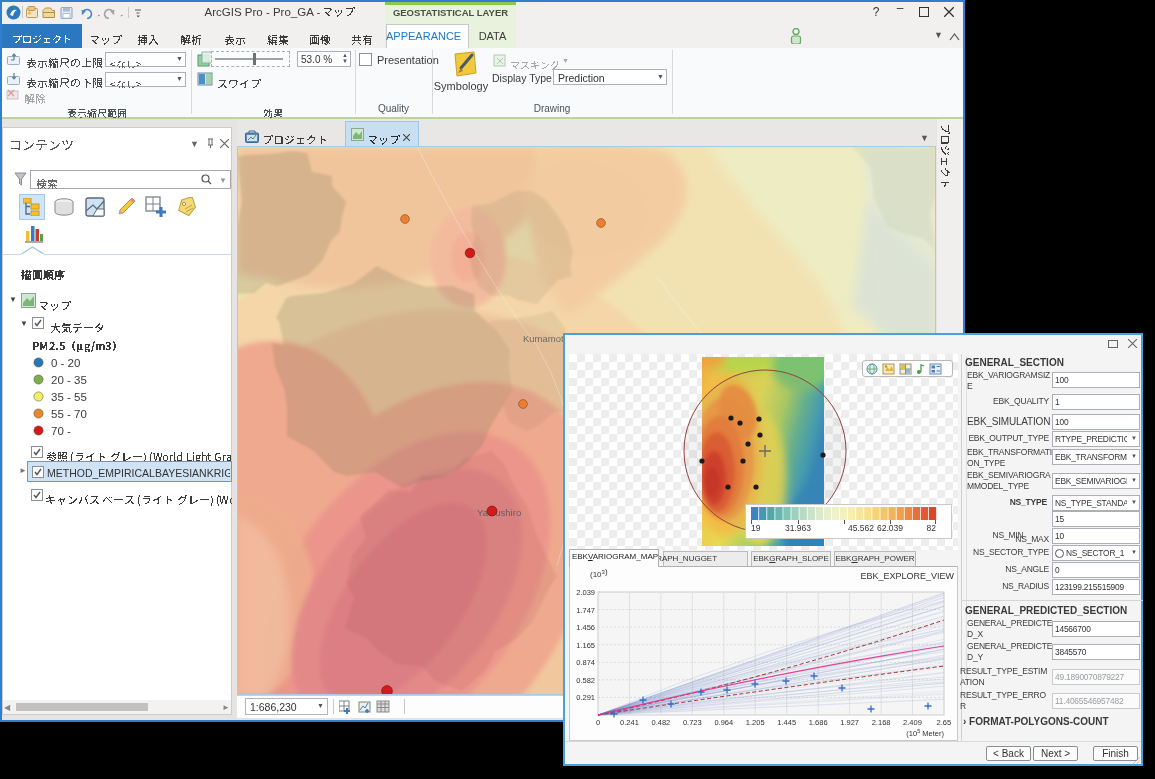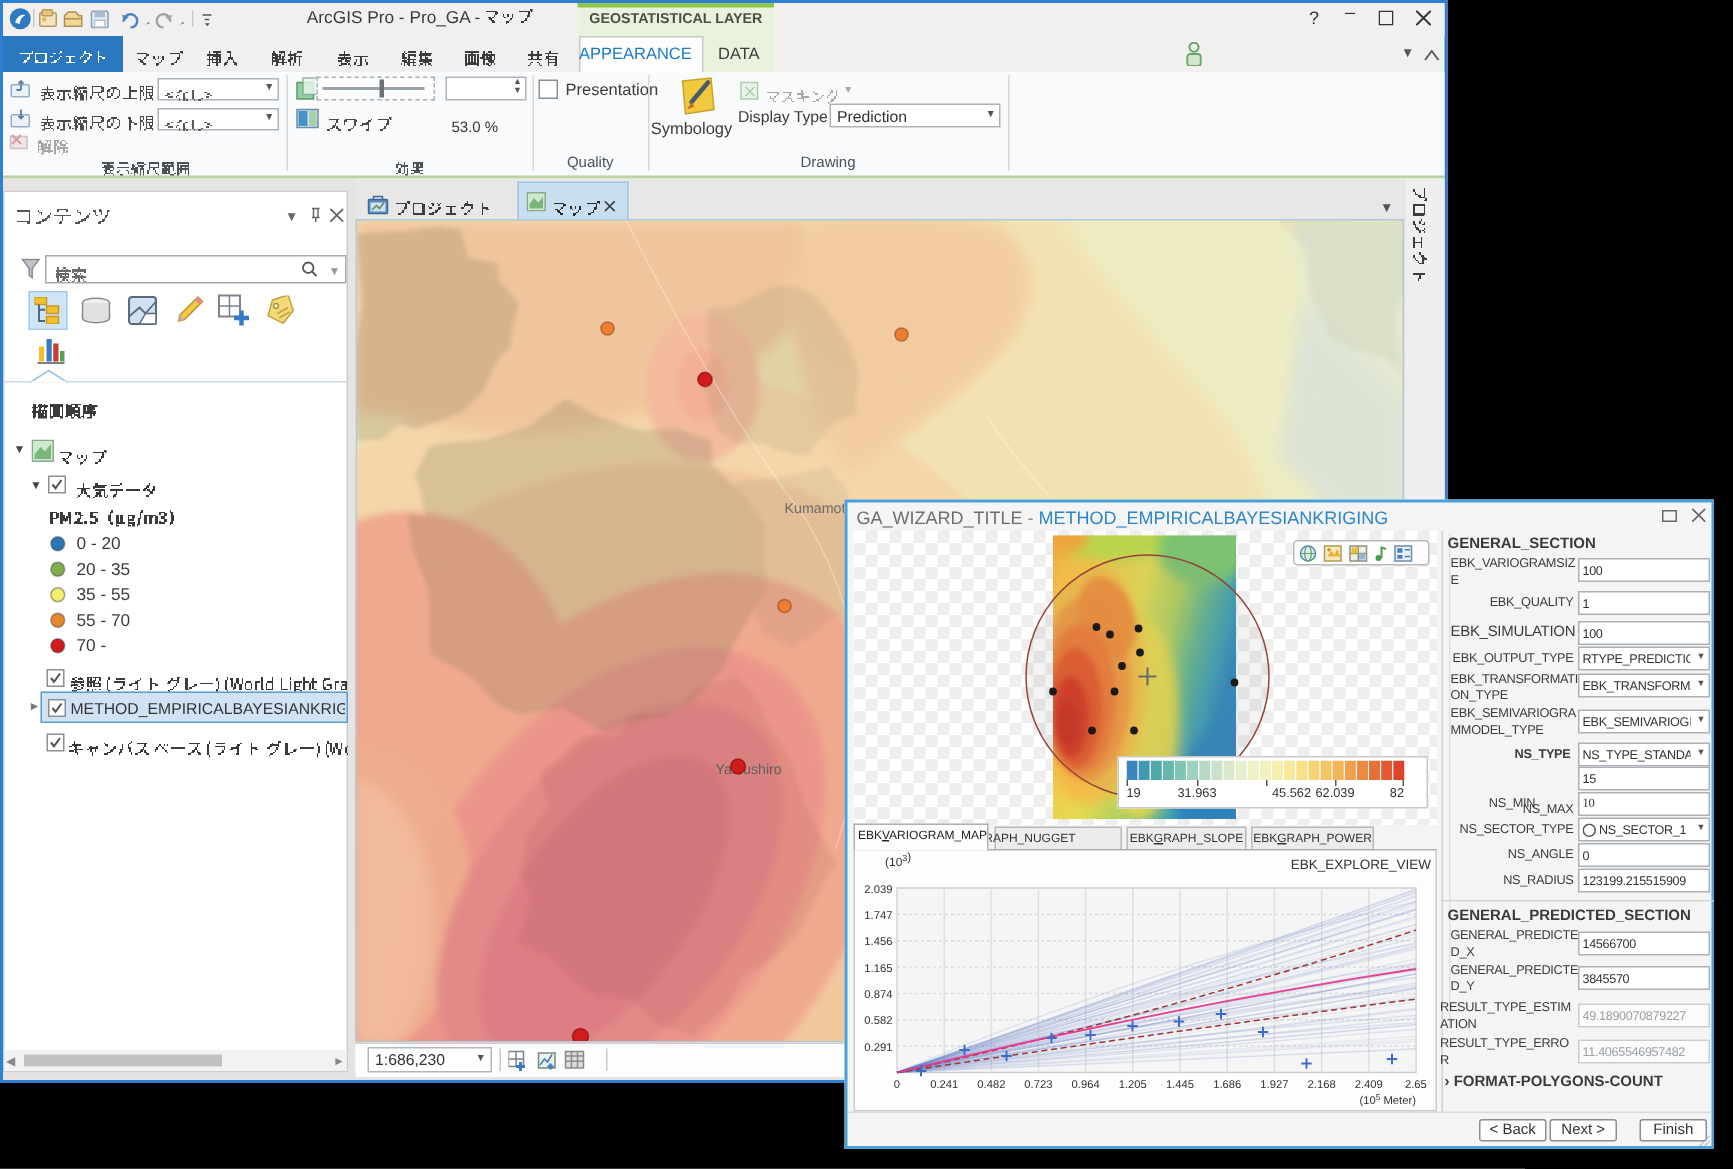--- a/index.html
+++ b/index.html
@@ -127,21 +127,21 @@
       </svg></div>
 <div class="abs vline" style="left:191px;top:50px;height:64px;"></div>
 <svg class="abs" style="left:197px;top:51px" width="17" height="16">
       <rect x="1" y="4" width="11" height="11" fill="#8fd0a0" stroke="#5a9a6a"></rect>
       <rect x="5" y="1" width="11" height="11" fill="#e8f4ec" stroke="#8aa898" opacity="0.85"></rect>
     </svg>
 <div class="abs" style="left:211px;top:51px;width:79px;height:16px;border:1px dashed #a8b0b8;background:#fdfdfd;"></div>
 <div class="abs" style="left:215px;top:58px;width:68px;height:2px;background:#9aa2aa;"></div>
 <div class="abs" style="left:253px;top:53px;width:3px;height:12px;background:#6a7278;"></div>
 <div class="abs box" style="left:297px;top:51px;width:54px;height:16px;"></div>
-<div class="abs" style="left:301px;top:54px;font-size:10px;color:#333;margin-top:26px;">53.0 %</div>
+<div class="abs" style="left:301px;top:54px;font-size:10px;color:#333;">53.0 %</div>
 <div class="abs" style="left:342px;top:52px;font-size:6px;color:#555;line-height:6px;">▲<br>▼</div>
 <svg class="abs" style="left:197px;top:72px" width="17" height="15">
       <rect x="1" y="1" width="14" height="12" fill="#cfe4f2" stroke="#6a8aa8"></rect>
       <rect x="2" y="2" width="6" height="10" fill="#4a90c8"></rect>
       <rect x="9" y="2" width="5" height="10" fill="#a8d0a8"></rect>
     </svg>
 <div class="abs" style="left:218px;top:74px;"><svg width="43" height="11" viewBox="0 0 43 11" style="vertical-align:middle;position:relative;top:0px" shape-rendering="crispEdges">
         <path d="M41 1.5h2M1 2.5h7M12 2.5h7M29 2.5h1M34 2.5h7M42 2.5h1M6 3.5h1M11 3.5h2M18 3.5h2M27 3.5h2M40 3.5h1M6 4.5h1M11 4.5h1M18 4.5h1M26 4.5h2M40 4.5h1M5 5.5h1M11 5.5h1M18 5.5h1M23 5.5h5M39 5.5h2M4 6.5h2M18 6.5h1M22 6.5h2M27 6.5h1M39 6.5h1M3 7.5h2M6 7.5h1M17 7.5h1M27 7.5h1M38 7.5h1M2 8.5h2M6 8.5h2M16 8.5h1M27 8.5h1M37 8.5h2M0 9.5h2M7 9.5h2M14 9.5h2M26 9.5h2M35 9.5h2" stroke="#4a4a4a" stroke-width="1" fill="none"></path>
       </svg></div>
 <div class="abs" style="left:191px;top:103px;width:164px;text-align:center;"><svg width="20" height="10" viewBox="0 0 20 10" style="vertical-align:middle;position:relative;top:0px" shape-rendering="crispEdges">
@@ -407,21 +407,20 @@
       <path d="M5 1 v10 M0 6 h10" stroke="#7a828a"></path>
       <path d="M8 8 v6 M5 11 h6" stroke="#3a7ac2" stroke-width="2"></path>
 <rect x="20" y="2" width="11" height="10" fill="#e8f0e8" stroke="#7a8a7a"></rect>
       <path d="M21 10 l3 -4 2 2 3 -5" stroke="#4a7ac2" fill="none"></path>
       <path d="M28 9 v4 M26 11 h4" stroke="#3a7ac2" stroke-width="1.6"></path>
 <rect x="38" y="1" width="12" height="11" fill="#dcdcdc" stroke="#8a8a8a"></rect>
       <path d="M38 4 h12 M38 7.5 h12 M42 1 v11 M46 1 v11" stroke="#8a8a8a"></path>
 </svg>
 <div class="abs" style="left:404px;top:699px;width:1px;height:15px;background:#c9c9c9;"></div>
 <div class="abs" style="left:563px;top:333px;width:580px;height:433px;background:#f4f4f4;border:2px solid #4aa0da;"></div>
-<div class="abs" style="left:571px;top:338px;font-size:12px;color:#6e6e6e;">GA_WIZARD_TITLE <span style="color:#8a8a8a">-</span> <span style="color:#2e86c8">METHOD_EMPIRICALBAYESIANKRIGING</span></div>
 <svg class="abs" style="left:1108px;top:340px" width="10" height="8">
       <rect x="0.5" y="0.5" width="9" height="7" fill="none" stroke="#666" stroke-width="1"></rect>
     </svg>
 <svg class="abs" style="left:1128px;top:339px" width="9" height="9">
       <path d="M0 0 L9 9 M9 0 L0 9" stroke="#666" stroke-width="1.1"></path>
     </svg>
 <div class="abs" style="left:569px;top:354px;width:389px;height:196px;background-color:#fff;
 background-image:linear-gradient(45deg,#ededed 25%,transparent 25%,transparent 75%,#ededed 75%),linear-gradient(45deg,#ededed 25%,transparent 25%,transparent 75%,#ededed 75%);
 background-size:16px 16px;background-position:0 0,8px 8px;"></div>
 <svg class="abs" style="left:680px;top:354px" width="278" height="196" viewBox="0 0 278 196">
@@ -694,21 +693,21 @@
     <div class="abs" style="left:1131px;top:477px;font-size:6px;color:#555;">▼</div>
 <div class="abs" style="left:965px;top:497px;width:82px;text-align:right;font-size:8.5px;letter-spacing:-0.2px;font-weight:bold;color:#3c3c3c;white-space:nowrap;">NS_TYPE</div>
     <div class="abs" style="left:1052px;top:495px;width:88px;height:16px;background:#fff;border:1px solid #aab0b6;"></div>
     <div class="abs" style="left:1055px;top:498px;width:72px;overflow:hidden;white-space:nowrap;font-size:8.4px;letter-spacing:-0.2px;color:#333;">NS_TYPE_STANDAR</div>
     <div class="abs" style="left:1131px;top:499px;font-size:6px;color:#555;">▼</div>
 <div class="abs" style="left:967px;top:534px;width:82px;text-align:right;font-size:8.5px;letter-spacing:-0.2px;font-weight:normal;color:#3c3c3c;white-space:nowrap;">NS_MAX</div>
     <div class="abs" style="left:1052px;top:511px;width:88px;height:16px;background:#fff;border:1px solid #aab0b6;"></div>
     <div class="abs" style="left:1055px;top:514px;width:81px;overflow:hidden;white-space:nowrap;font-size:8.4px;letter-spacing:-0.2px;color:#333;">15</div>
 <div class="abs" style="left:967px;top:530px;width:82px;text-align:center;font-size:8.5px;letter-spacing:-0.2px;font-weight:normal;color:#3c3c3c;white-space:nowrap;">NS_MIN</div>
     <div class="abs" style="left:1052px;top:528px;width:88px;height:16px;background:#fff;border:1px solid #aab0b6;"></div>
-    <div class="abs" style="left:1055px;top:531px;width:81px;overflow:hidden;white-space:nowrap;font-size:8.4px;letter-spacing:-0.2px;color:#333;font-family:Liberation Serif, serif;">10</div>
+    <div class="abs" style="left:1055px;top:531px;width:81px;overflow:hidden;white-space:nowrap;font-size:8.4px;letter-spacing:-0.2px;color:#333;">10</div>
 <div class="abs" style="left:967px;top:547px;width:82px;text-align:right;font-size:8.5px;letter-spacing:-0.2px;font-weight:normal;color:#3c3c3c;white-space:nowrap;">NS_SECTOR_TYPE</div>
     <div class="abs" style="left:1052px;top:545px;width:88px;height:16px;background:#fff;border:1px solid #aab0b6;"></div>
     <div class="abs" style="left:1066px;top:548px;width:61px;overflow:hidden;white-space:nowrap;font-size:8.4px;letter-spacing:-0.2px;color:#333;">NS_SECTOR_1</div>
     <svg class="abs" style="left:1055px;top:549px" width="9" height="9">
       <circle cx="4.5" cy="4.5" r="4" fill="none" stroke="#555"></circle>
     </svg>
     <div class="abs" style="left:1131px;top:549px;font-size:6px;color:#555;">▼</div>
 <div class="abs" style="left:967px;top:564px;width:82px;text-align:right;font-size:8.5px;letter-spacing:-0.2px;font-weight:normal;color:#3c3c3c;white-space:nowrap;">NS_ANGLE</div>
     <div class="abs" style="left:1052px;top:562px;width:88px;height:16px;background:#fff;border:1px solid #aab0b6;"></div>
     <div class="abs" style="left:1055px;top:565px;width:81px;overflow:hidden;white-space:nowrap;font-size:8.4px;letter-spacing:-0.2px;color:#333;">0</div>

